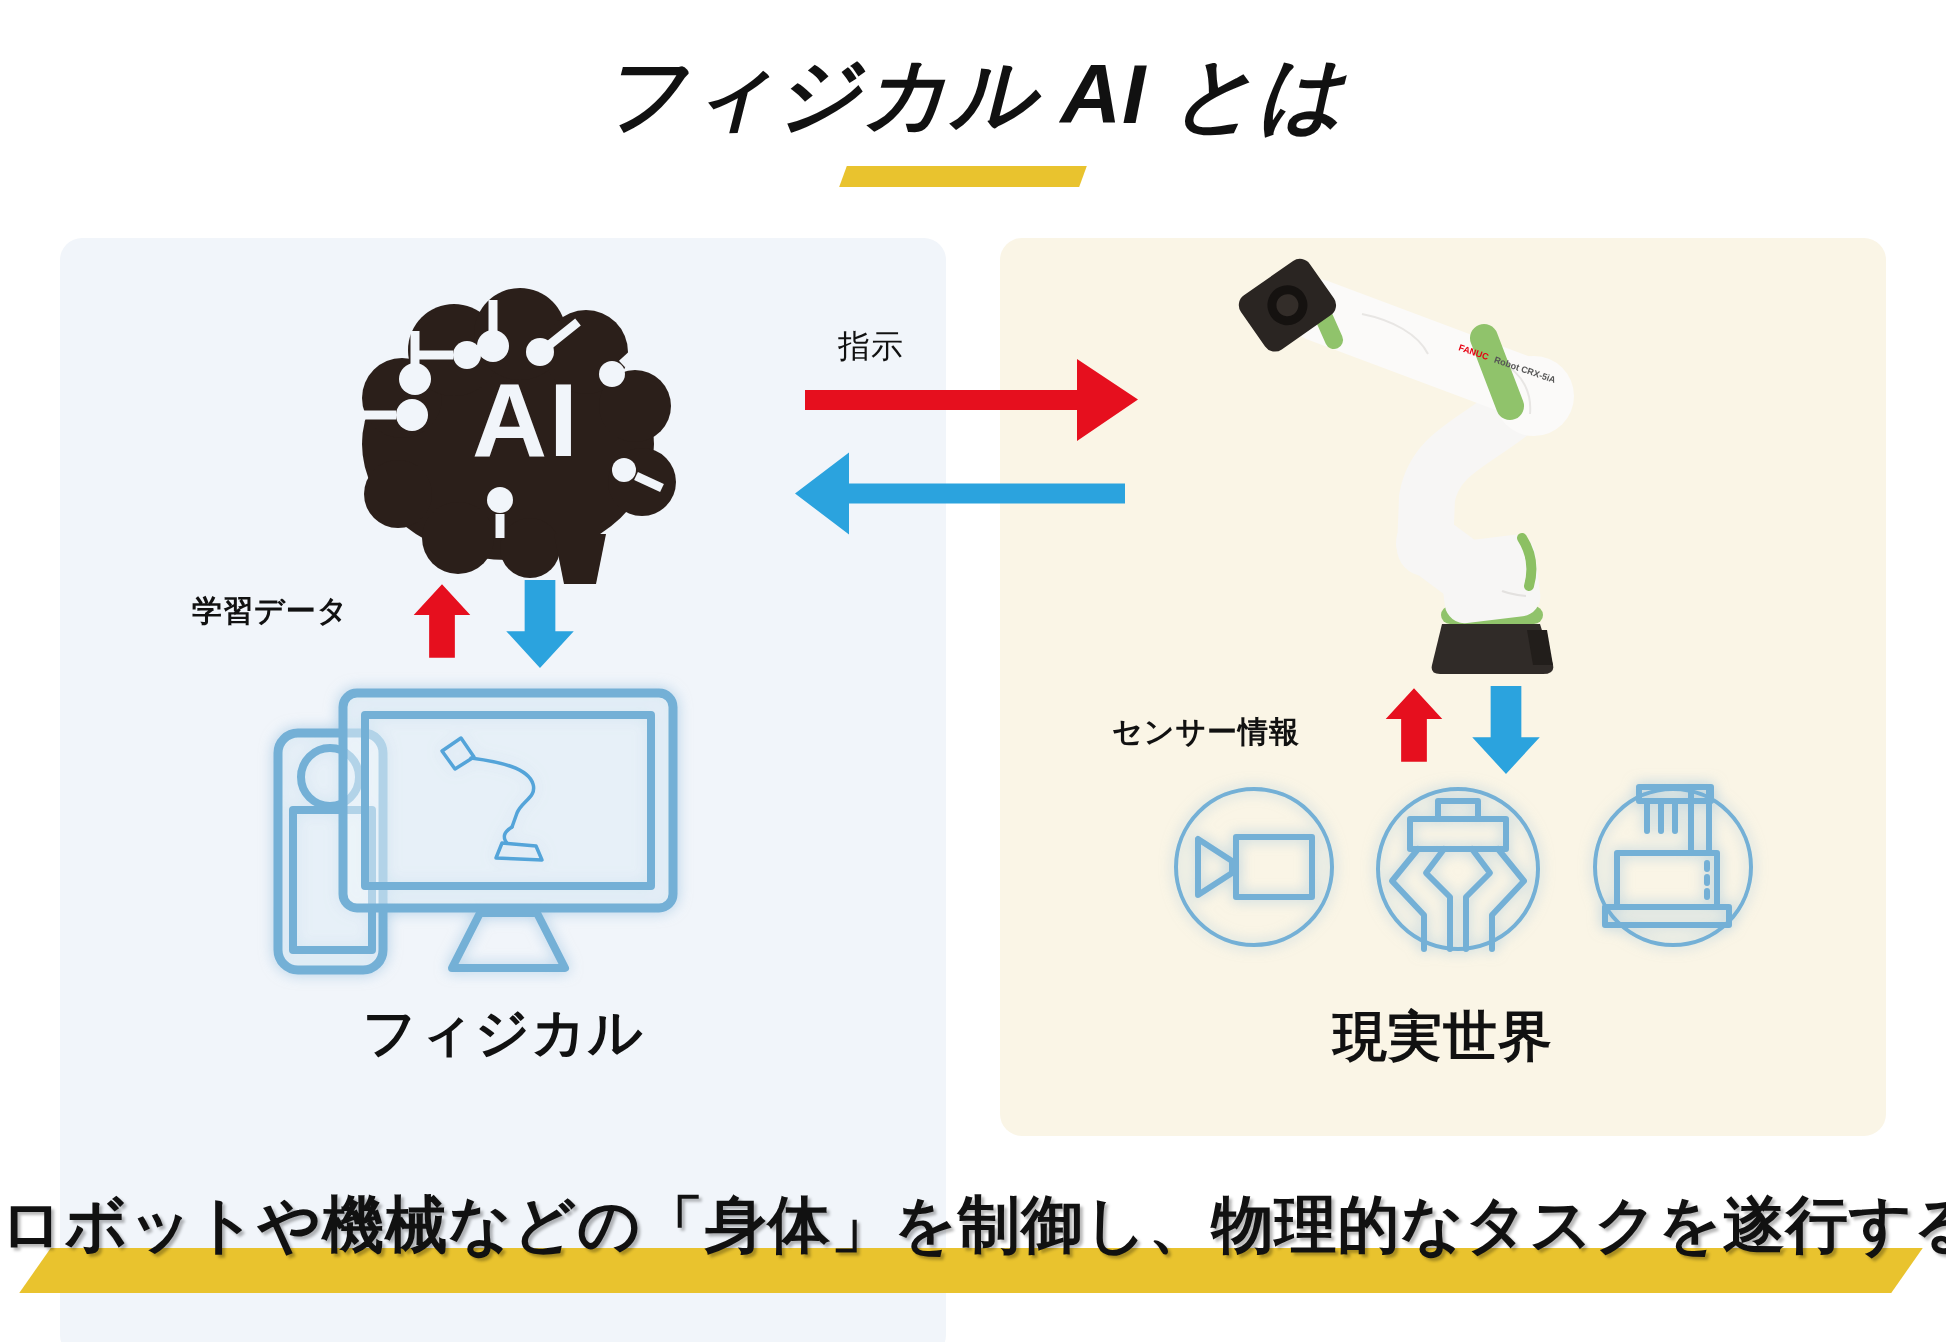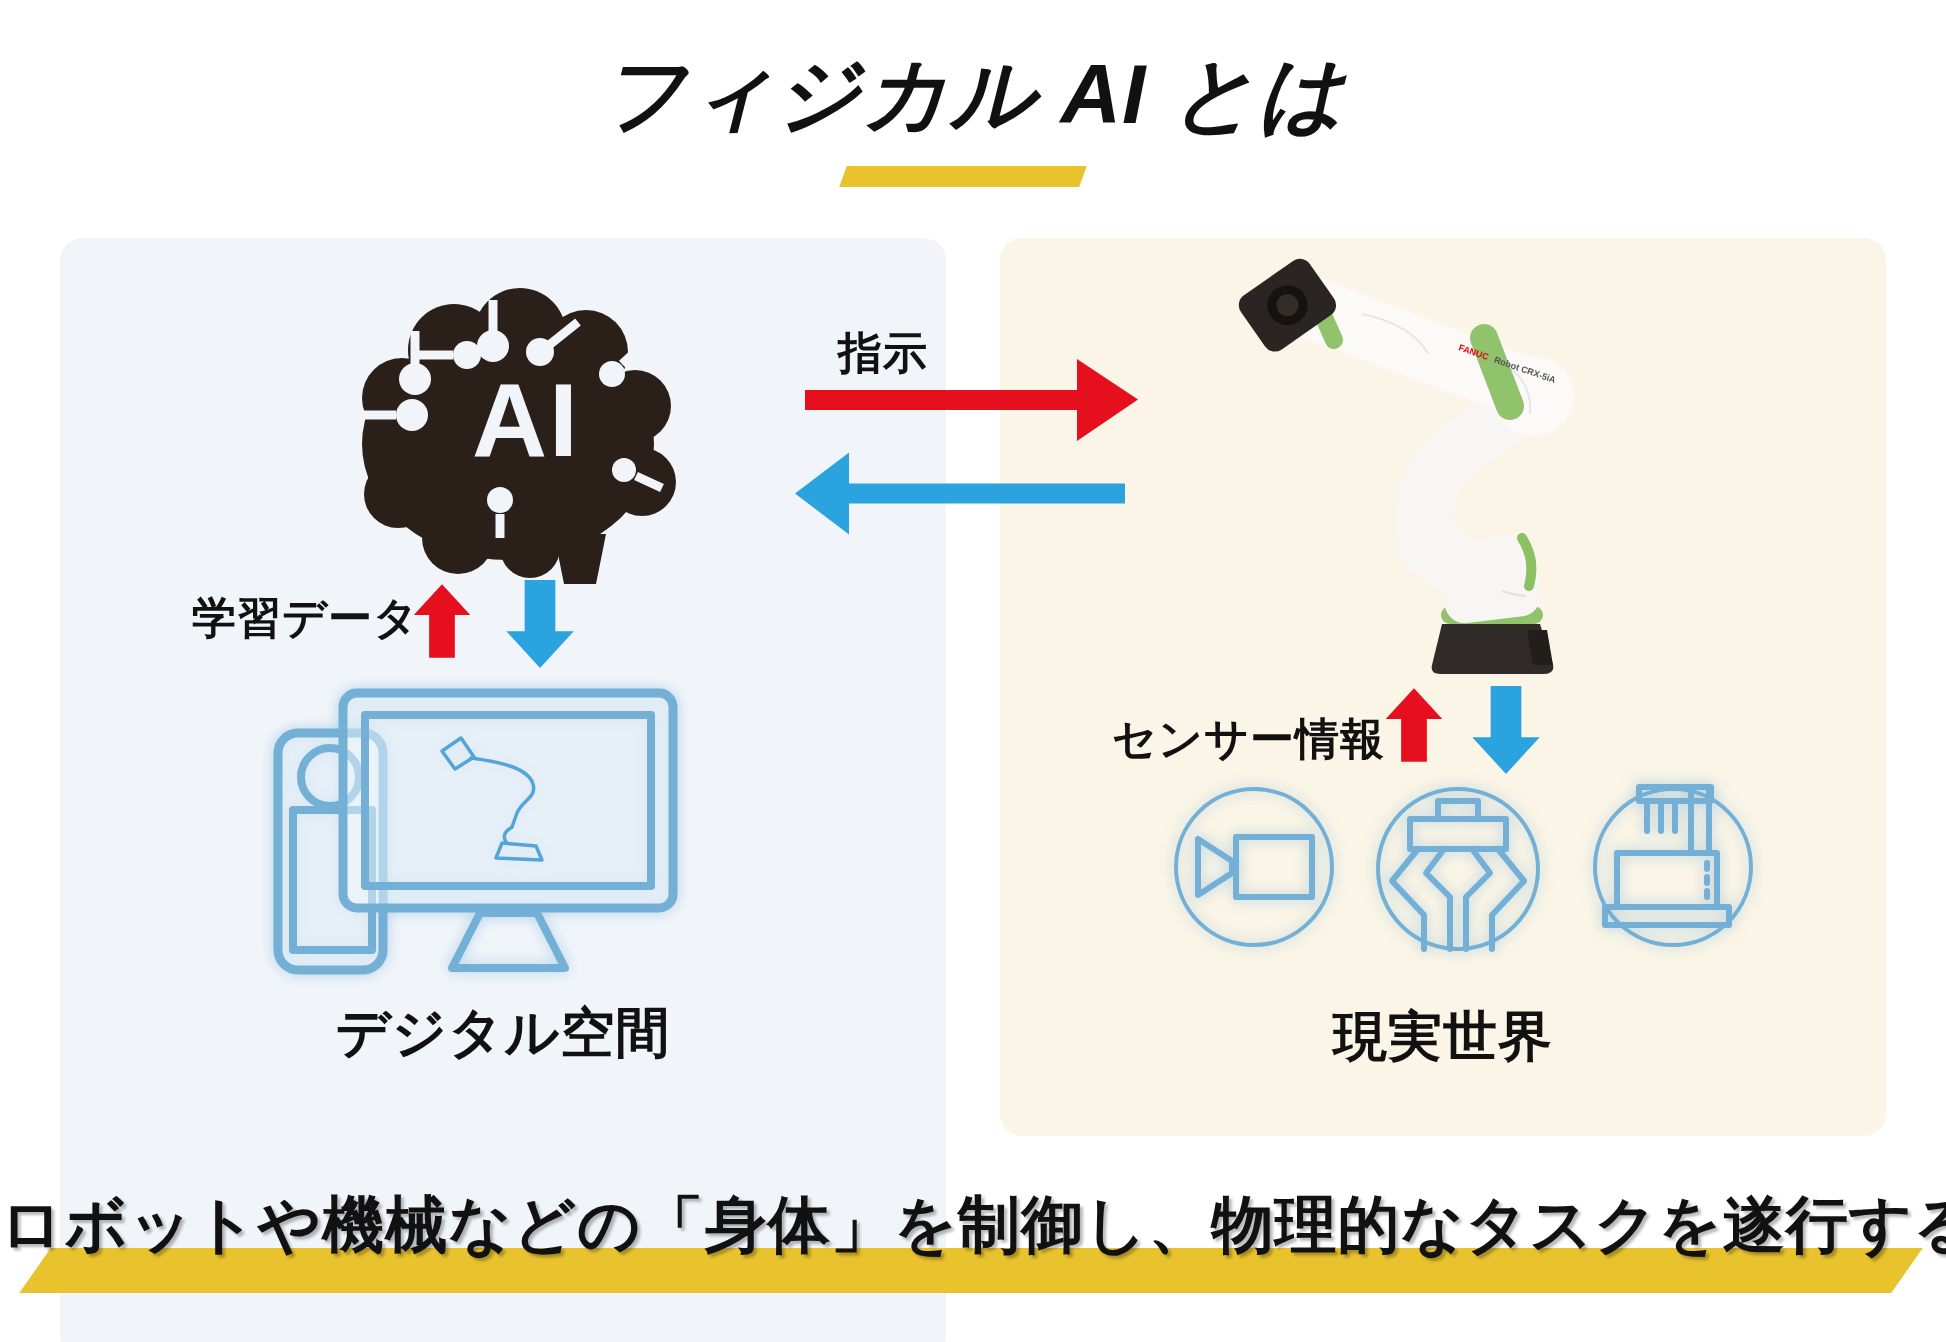--- a/index.html
+++ b/index.html
@@ -17,23 +17,23 @@
     position:relative;width:1946px;height:1342px;background:#ffffff;overflow:hidden;
     font-family:"Liberation Sans",sans-serif;color:var(--text-color);
   }
   .abs{position:absolute;}
   .jp{font-weight:900;letter-spacing:1px;line-height:1.05;white-space:nowrap;}
   .title{top:50px;left:0;right:0;text-align:center;font-size:84px;font-weight:900;font-style:italic;}
   .title-underline{left:843px;top:166px;width:240px;height:21px;background:var(--accent-yellow);transform:skewX(-20deg);}
   .panel{border-radius:22px;}
   .panel-digital{left:60px;top:238px;width:886px;height:1119px;background:var(--panel-digital-bg);}
   .panel-real{left:1000px;top:238px;width:886px;height:898px;background:var(--panel-real-bg);}
-  .label-44{font-size:44px;}
+  .label-44{font-size:30px;}
   .caption{left:0;right:0;text-align:center;font-size:54px;font-weight:900;}
-  .flow-label{font-size:44px;font-weight:700;}
+  .flow-label{font-size:32px;font-weight:400;}
   .footer-band{left:35px;top:1248px;width:1872px;height:45px;background:var(--accent-yellow);transform:skewX(-35deg);}
   .footer-text{left:0;right:0;top:1192px;text-align:center;font-size:62px;font-weight:900;white-space:nowrap;text-shadow:3px 3px 3px rgba(0,0,0,0.28);}
   svg{display:block;overflow:visible;}
   .glow{filter:drop-shadow(0 0 7px rgba(120,175,215,0.55));}
   .arrow-red{fill:var(--accent-red);}
   .arrow-blue{fill:var(--accent-blue);}
   .brain-fill{fill:var(--brain-color);}
   .brain-cut{stroke:var(--panel-digital-bg);fill:none;stroke-width:9;}
   .brain-dot{fill:var(--panel-digital-bg);stroke:none;}
   .mon{stroke:var(--line-icon-blue);fill:none;stroke-linejoin:round;stroke-linecap:round;}
@@ -108,21 +108,21 @@
         <polygon class="mon" points="215,225 272,225 300,280 187,280" stroke-width="8"></polygon>
       </g>
       <g>
         <path class="bot" d="M 196,50 L 177,63 L 190,81 L 209,69 Z"></path>
         <path class="bot" d="M 206,70 C 236,74 263,80 268,96 C 272,109 257,113 252,125 L 247,139"></path>
         <path class="bot" d="M 247,139 C 239,144 237,149 242,155"></path>
         <path class="bot" d="M 237,155 L 271,158 L 277,172 L 231,170 Z"></path>
       </g>
     </svg>
 
-    <div class="abs caption jp" style="top:766px;">デジタル空間</div>
+    <div class="abs caption jp" style="top:766px;">フィジカル</div>
   </div>
 
   <div class="abs panel panel-real">
 
     <svg class="abs" style="left:222px;top:8px;" width="420" height="440" viewBox="0 0 420 440">
 
       <path d="M 220,378 L 318,378 L 331,419 Q 333,428 321,428 L 218,428 Q 208,428 210,419 Z" fill="#302B28"></path>
       <path d="M 305,384 L 325,384 L 331,419 L 311,419 Z" fill="#221E1B"></path>
 
       <path d="M 228,369 L 312,369" stroke="#90C36B" stroke-width="18" stroke-linecap="round"></path>

